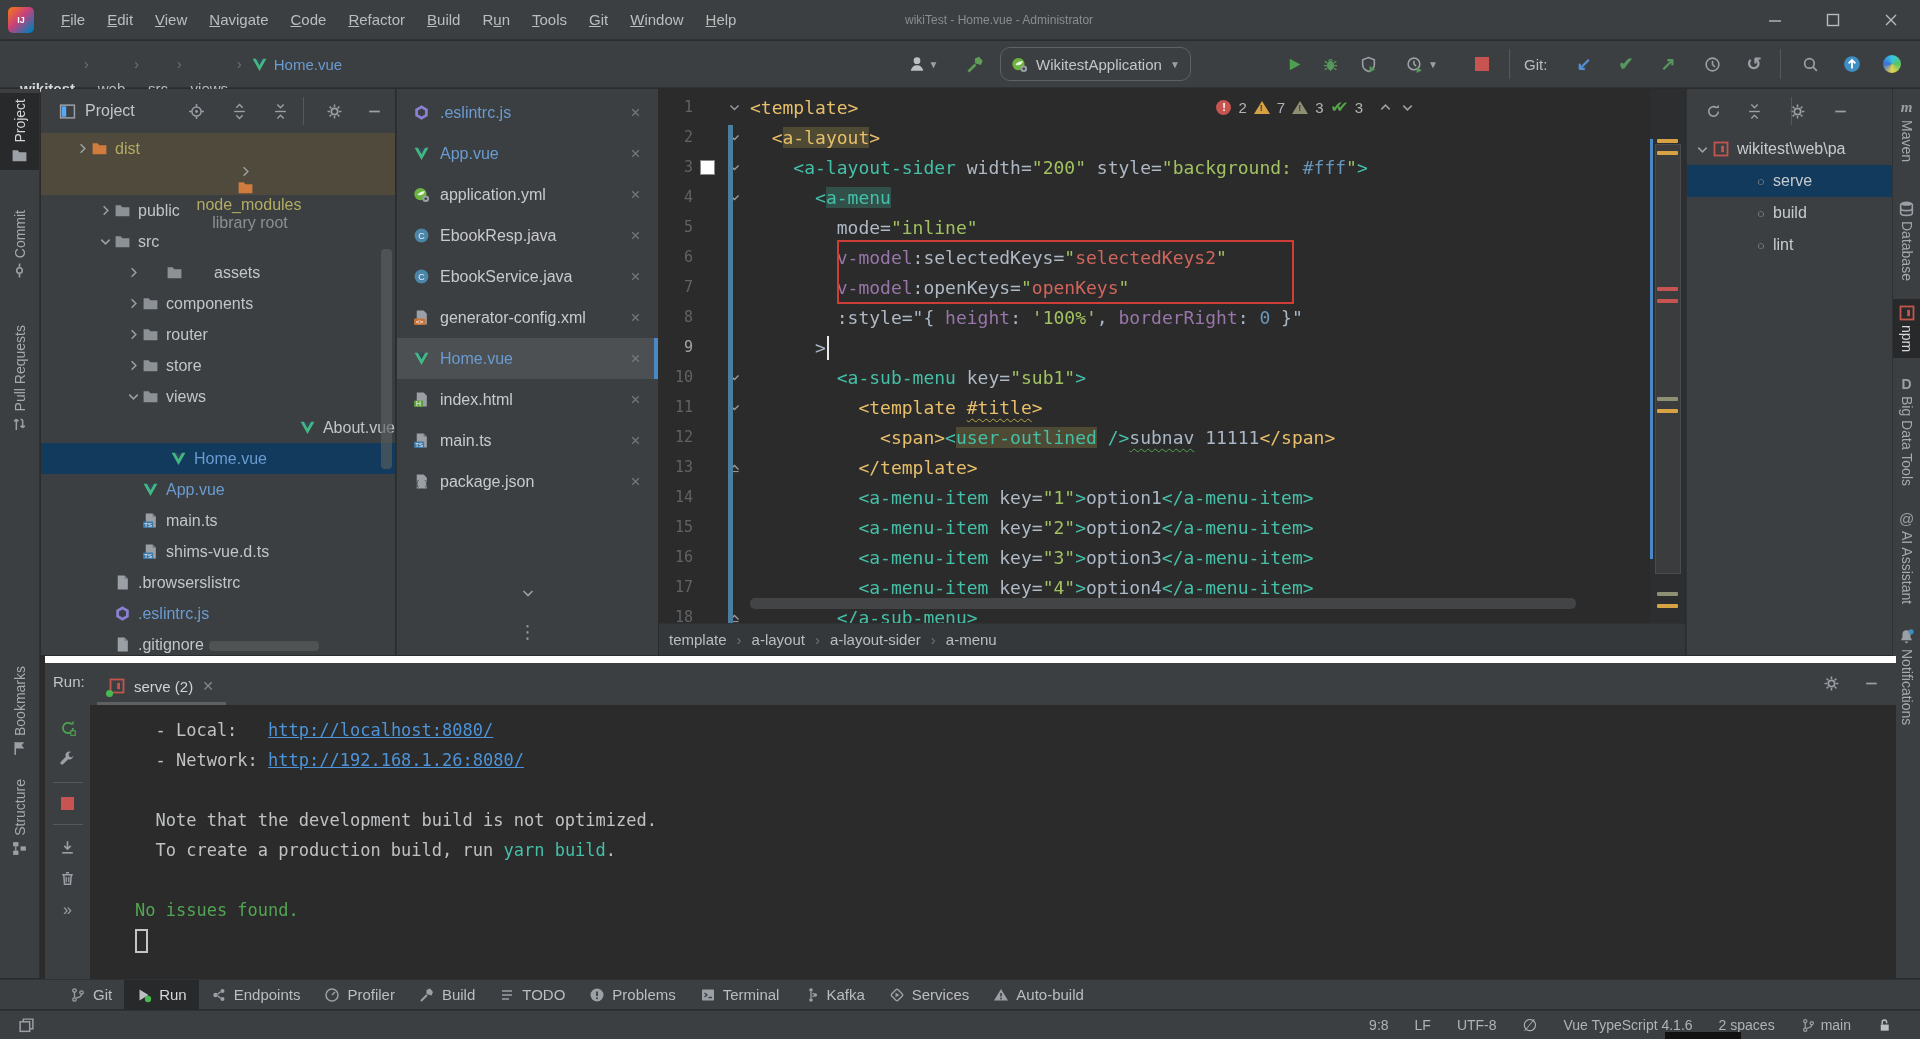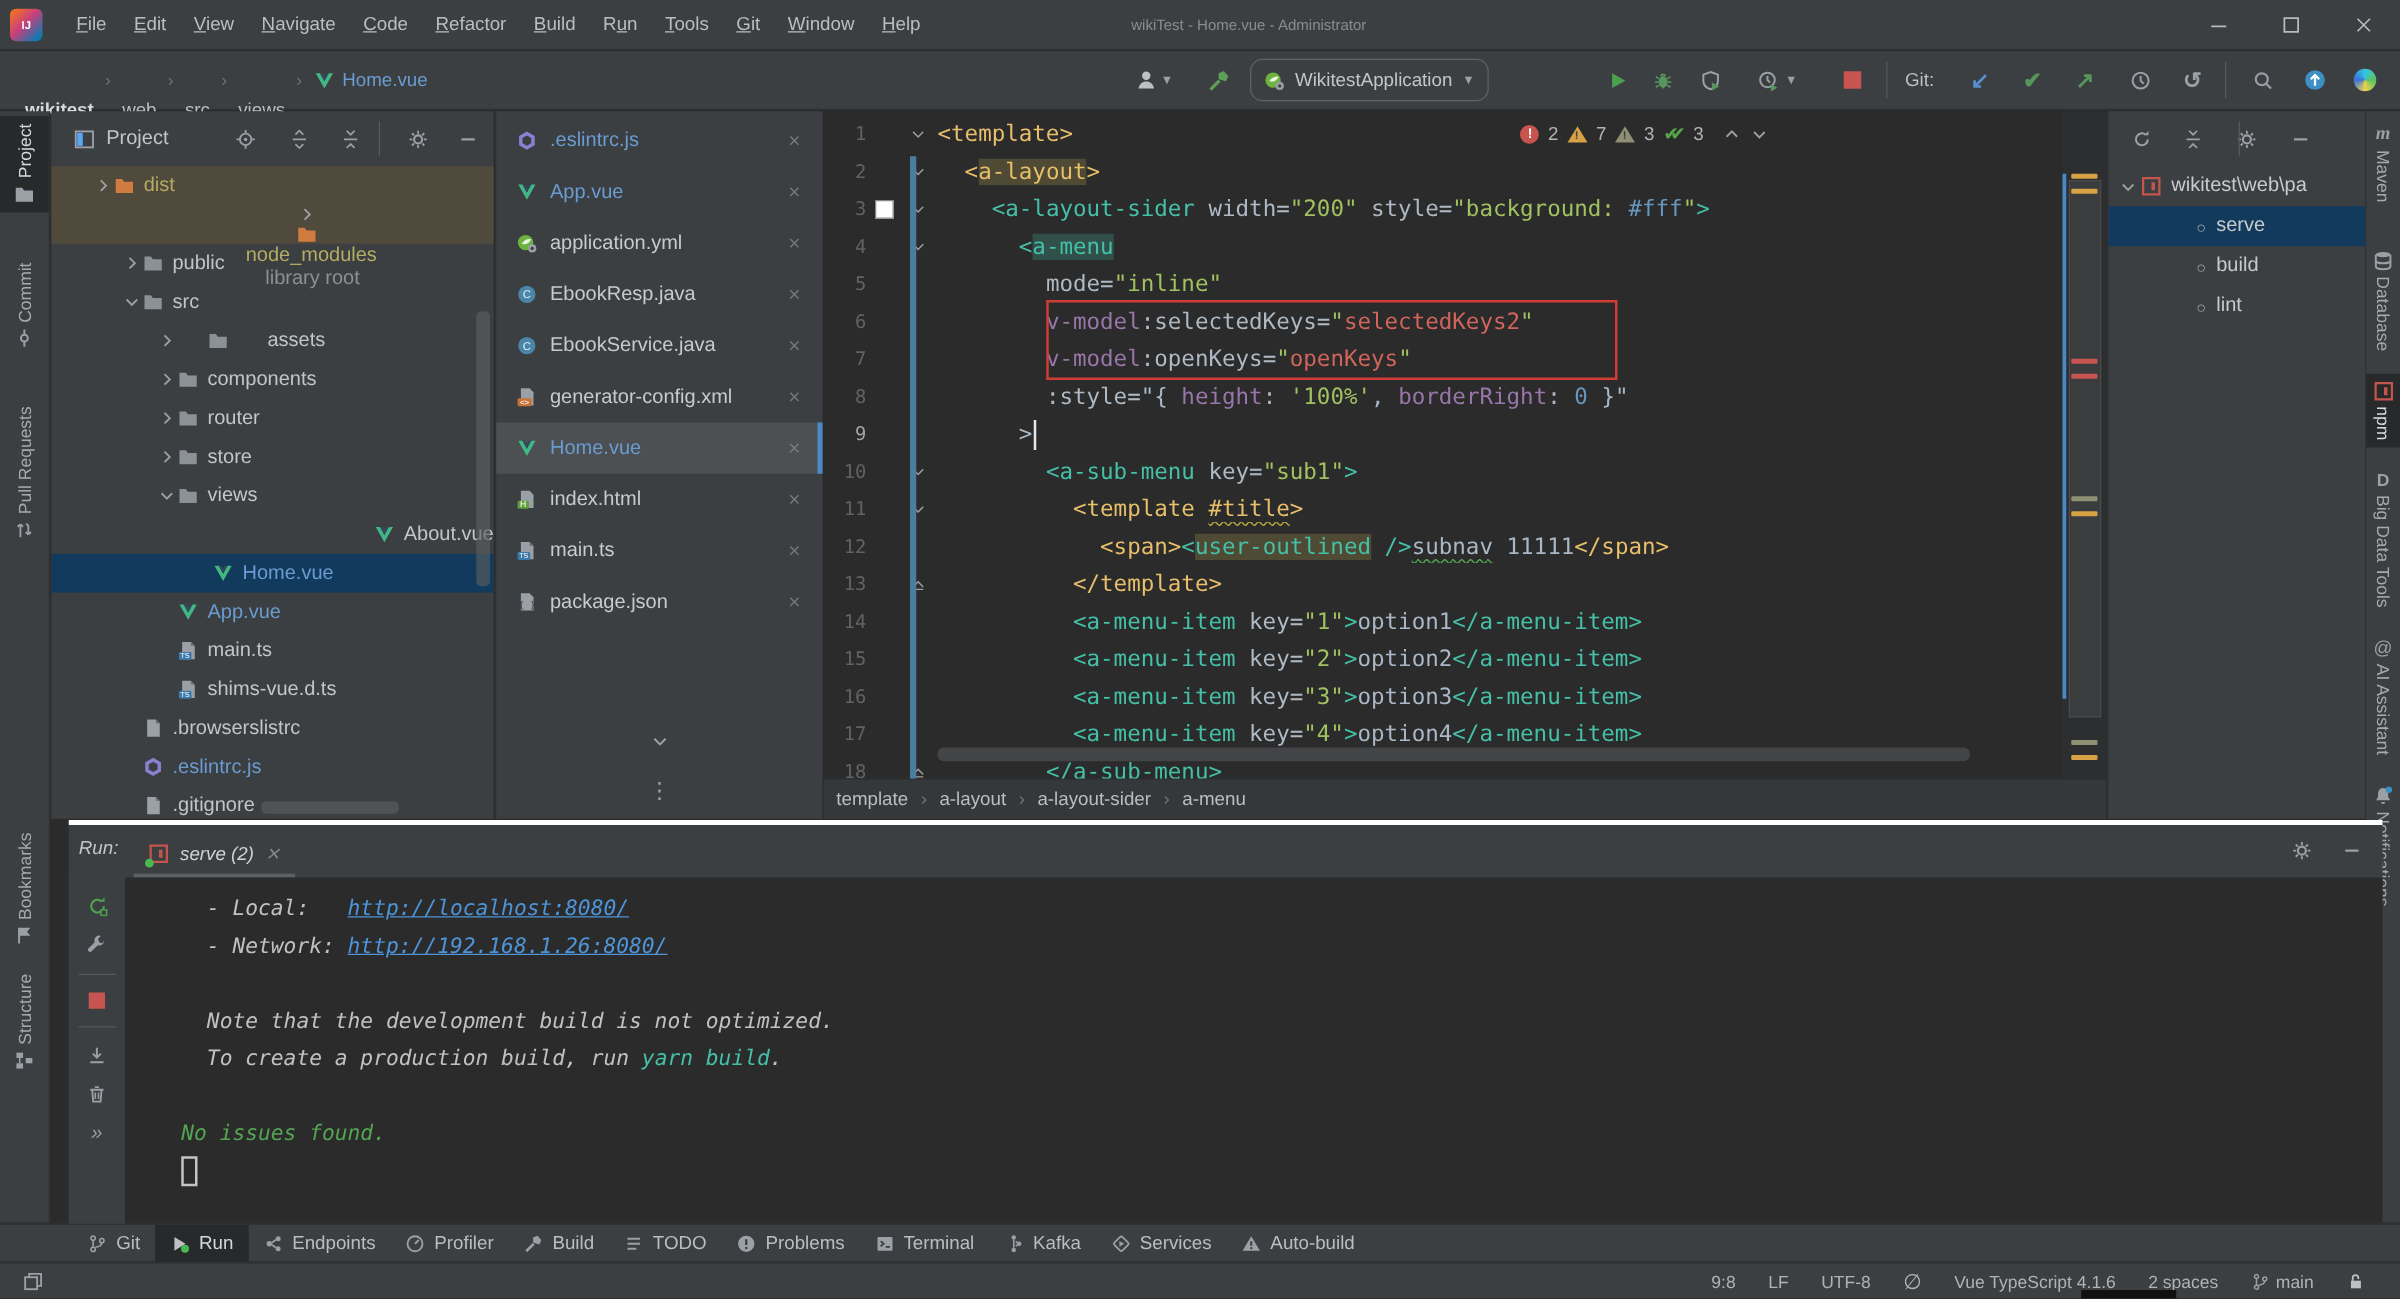--- a/index.html
+++ b/index.html
@@ -109,21 +109,21 @@
 
   
   .npm-panel { position:absolute; left:1686px; top:89px; width:206px; height:566px; background:#3c3f41;
                border-left:1px solid #2f3234; font-size:16px; }
   .npm-head { height:44px; display:flex; align-items:center; position:relative; }
   .nrow { height:32px; display:flex; align-items:center; }
   .nrow.sel { background:#113a5c; }
   .nrow .bullet { color:#9da0a3; font-size:13px; width:16px; text-align:center; }
 
   
-  .runpanel { position:absolute; left:55px; top:656px; width:1851px; height:322px; background:#3c3f41; border-top:4px solid #ffffff;font-style:italic; }
+  .runpanel { position:absolute; left:45px; top:656px; width:1851px; height:322px; background:#3c3f41; border-top:7px solid #ffffff; }
   .run-head { position:relative; height:42px; }
   .run-label { position:absolute; left:8px; top:10px; font-size:15px; color:#c3c5c7; }
   .run-tab { position:absolute; left:52px; top:4px; height:38px; display:flex; align-items:center; gap:9px; padding:0 12px; font-size:15px; color:#d0d2d4; }
   .run-tab::after { content:""; position:absolute; left:0; bottom:0; width:100%; height:3px; background:#5e6163; }
   .greendot { position:absolute; left:-3px; bottom:-3px; width:7px; height:7px; border-radius:50%; background:#47b950; }
   .runbody { position:absolute; left:0; top:42px; width:1851px; height:280px; display:flex; }
   .runicons { width:45px; background:#3c3f41; display:flex; flex-direction:column; align-items:center; padding-top:14px; gap:14px; }
   .runicons .div { width:30px; height:1px; background:#55595b; }
   .console { flex:1; background:#2b2b2b; padding:10px 0 0 45px;
              font-family:"DejaVu Sans Mono", monospace; font-size:17px; line-height:30px; color:#bfc1c3; white-space:pre; }

